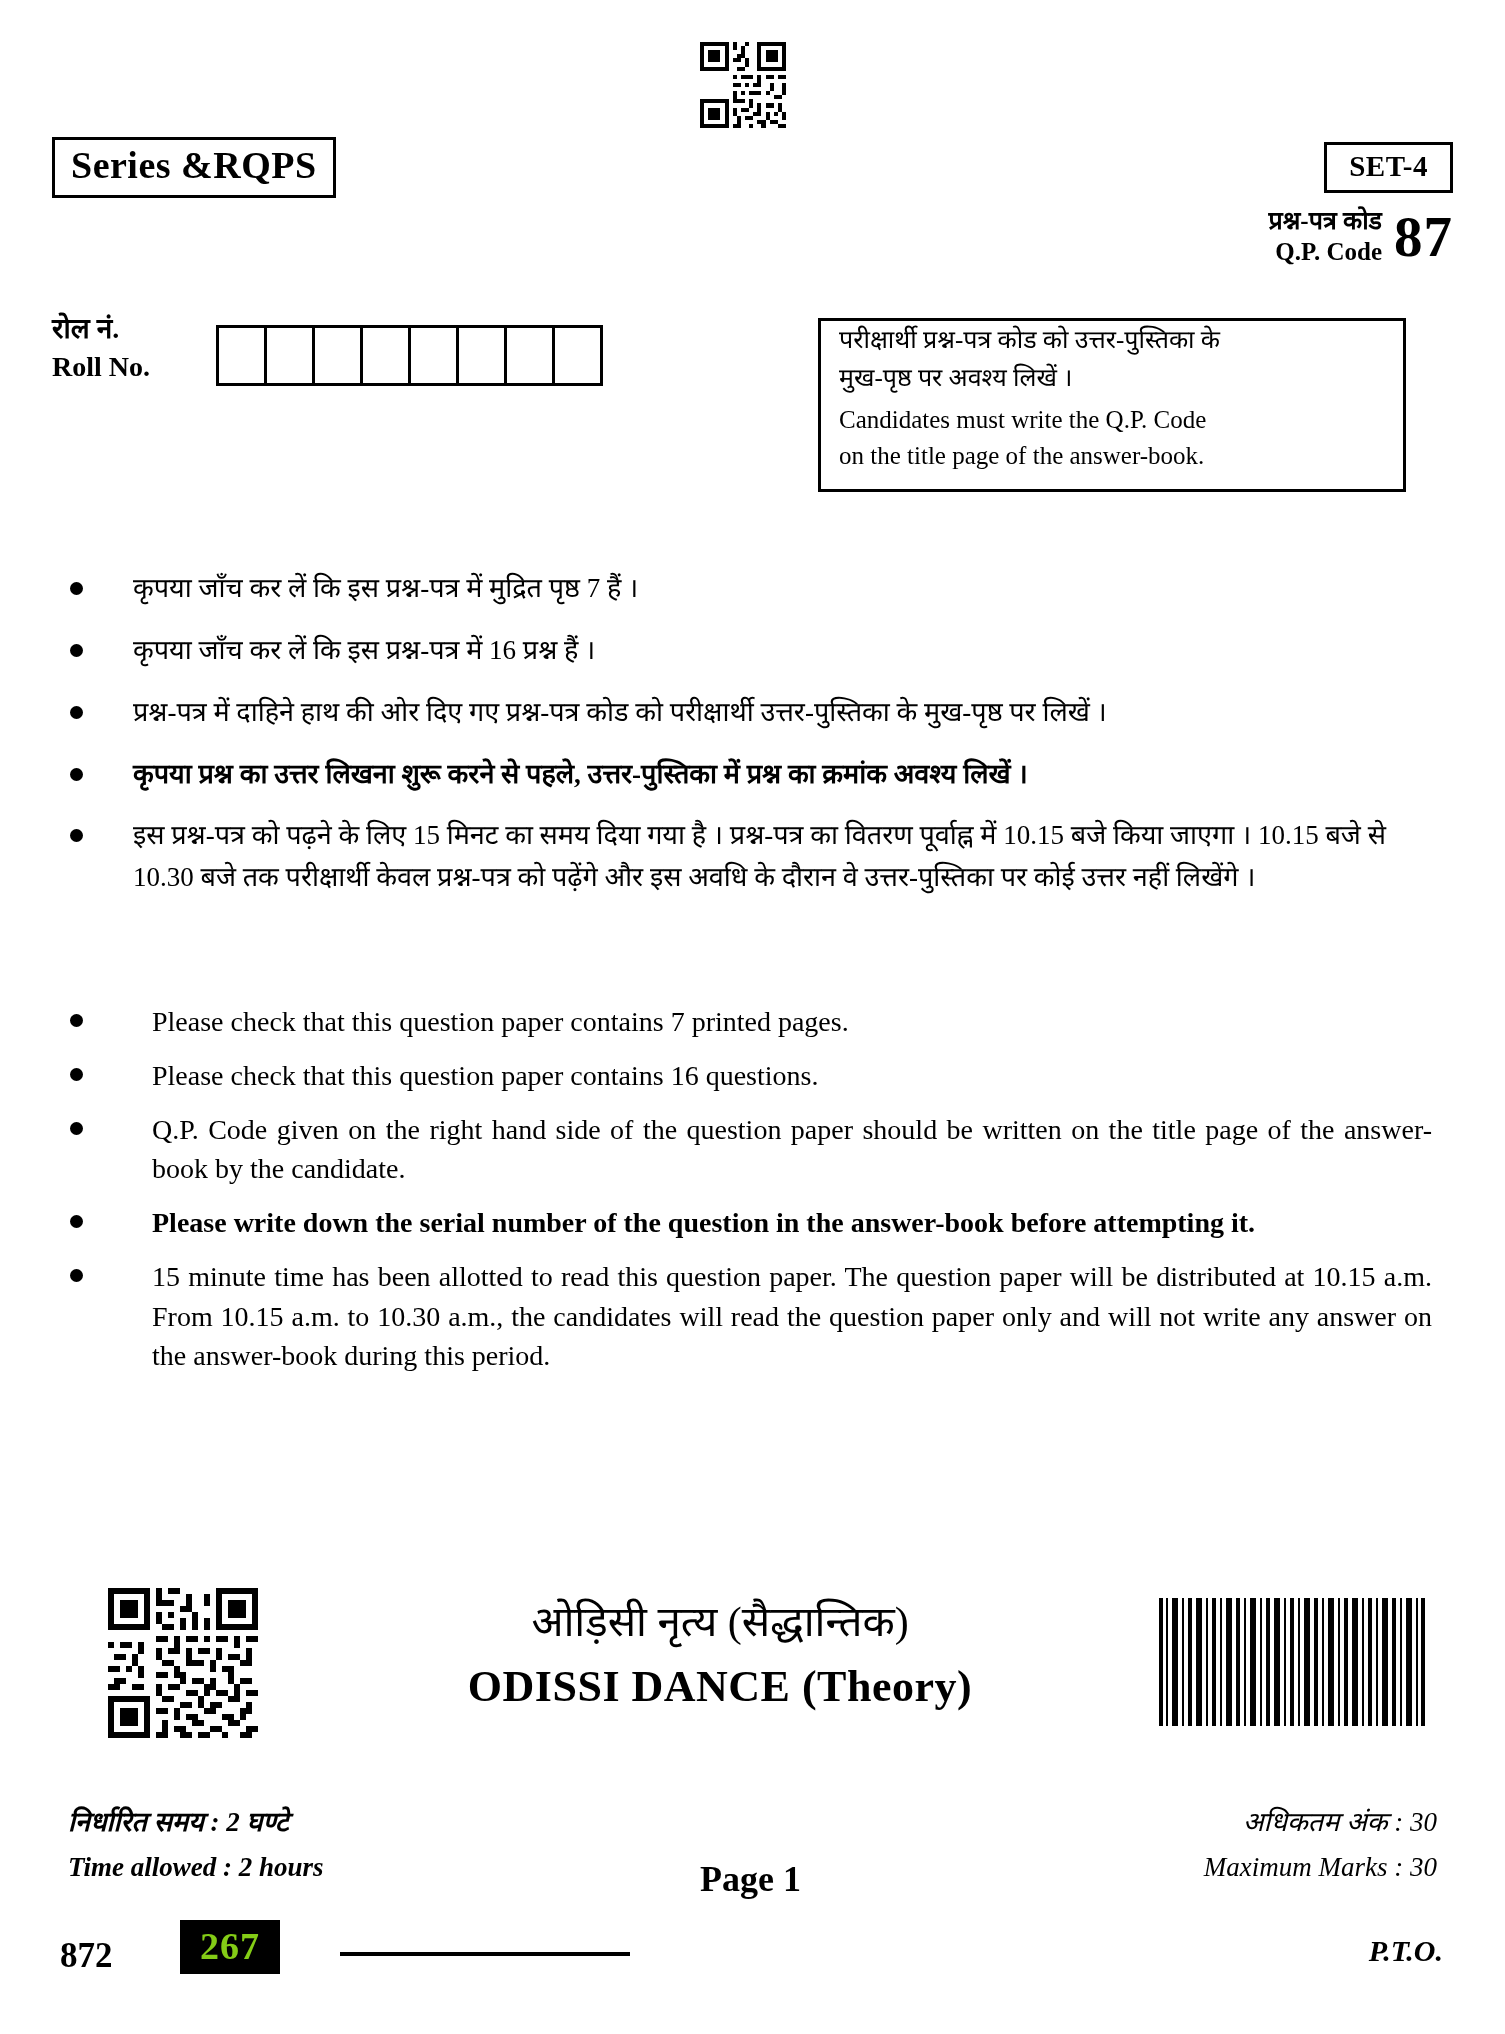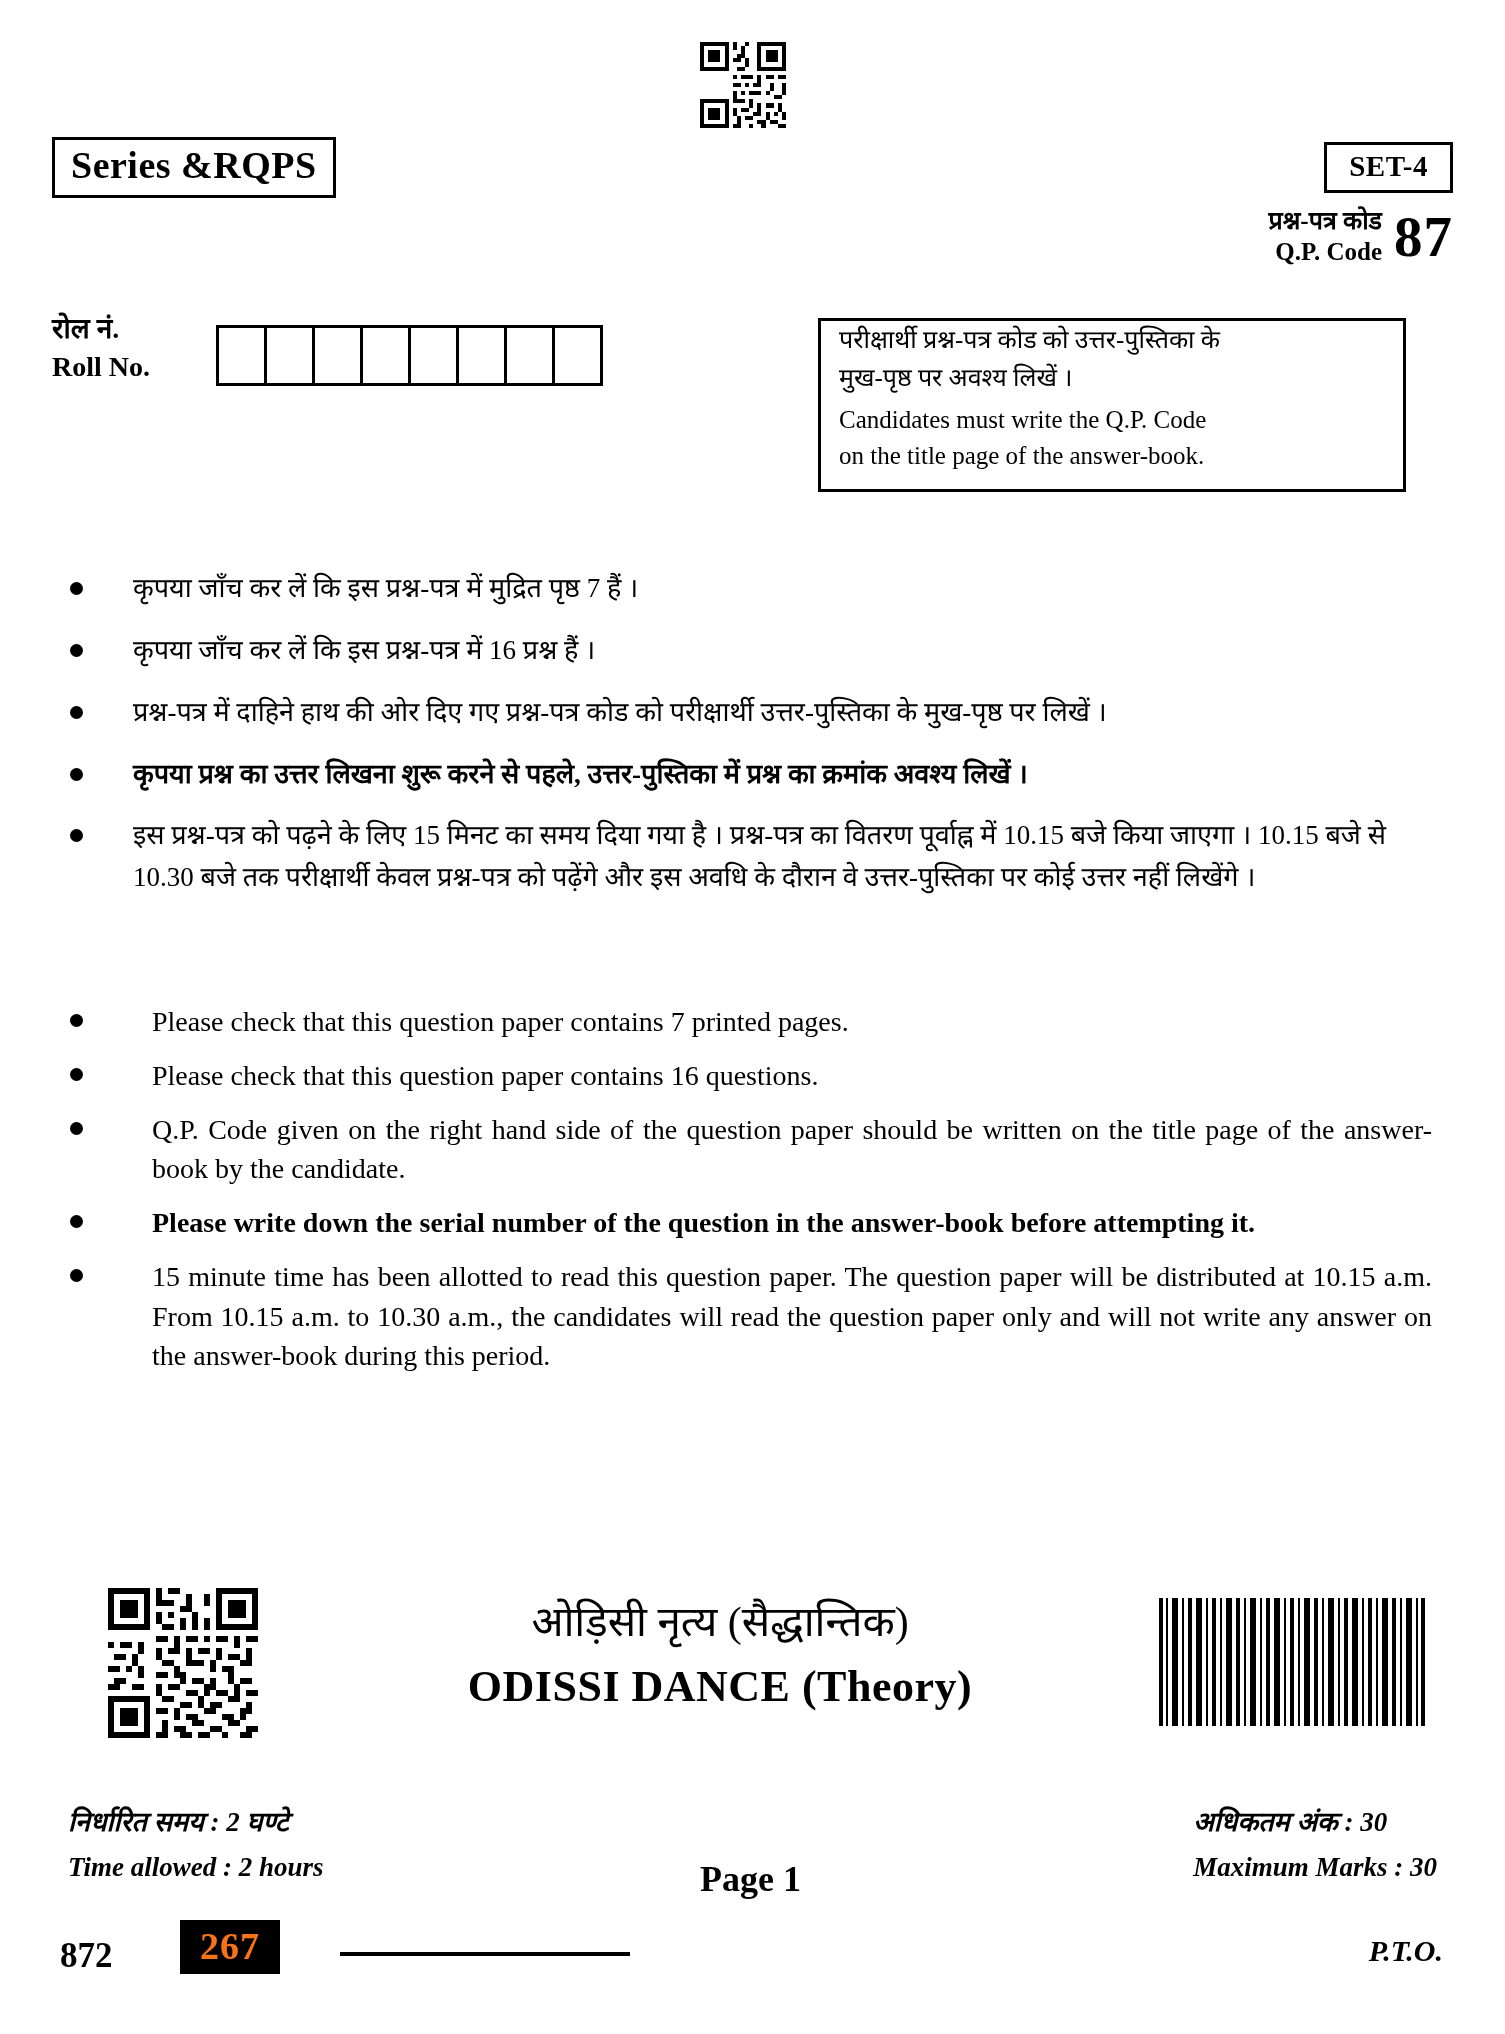--- a/index.html
+++ b/index.html
@@ -210,40 +210,41 @@
     top: 1800px;
     font-size: 27px;
     font-style: italic;
     font-weight: bold;
     line-height: 1.65;
   }
   .max-marks {
     position: absolute;
     right: 68px;
     top: 1800px;
+    text-align: right;
     font-size: 27px;
     font-style: italic;
-    font-weight: bold;
+    font-weight: normal;
     line-height: 1.65;
   }
 
   
   .footer-left {
     position: absolute;
     left: 60px;
     top: 1936px;
     font-size: 35px;
     font-weight: bold;
   }
   .footer-code {
     position: absolute;
     left: 180px;
     top: 1920px;
     background: #000;
-    color: #f97316;
+    color: #84cc16;
     font-size: 38px;
     font-weight: bold;
     padding: 4px 20px 6px 20px;
     letter-spacing: 1px;
   }
   .footer-rule {
     position: absolute;
     left: 340px;
     top: 1952px;
     width: 290px;

